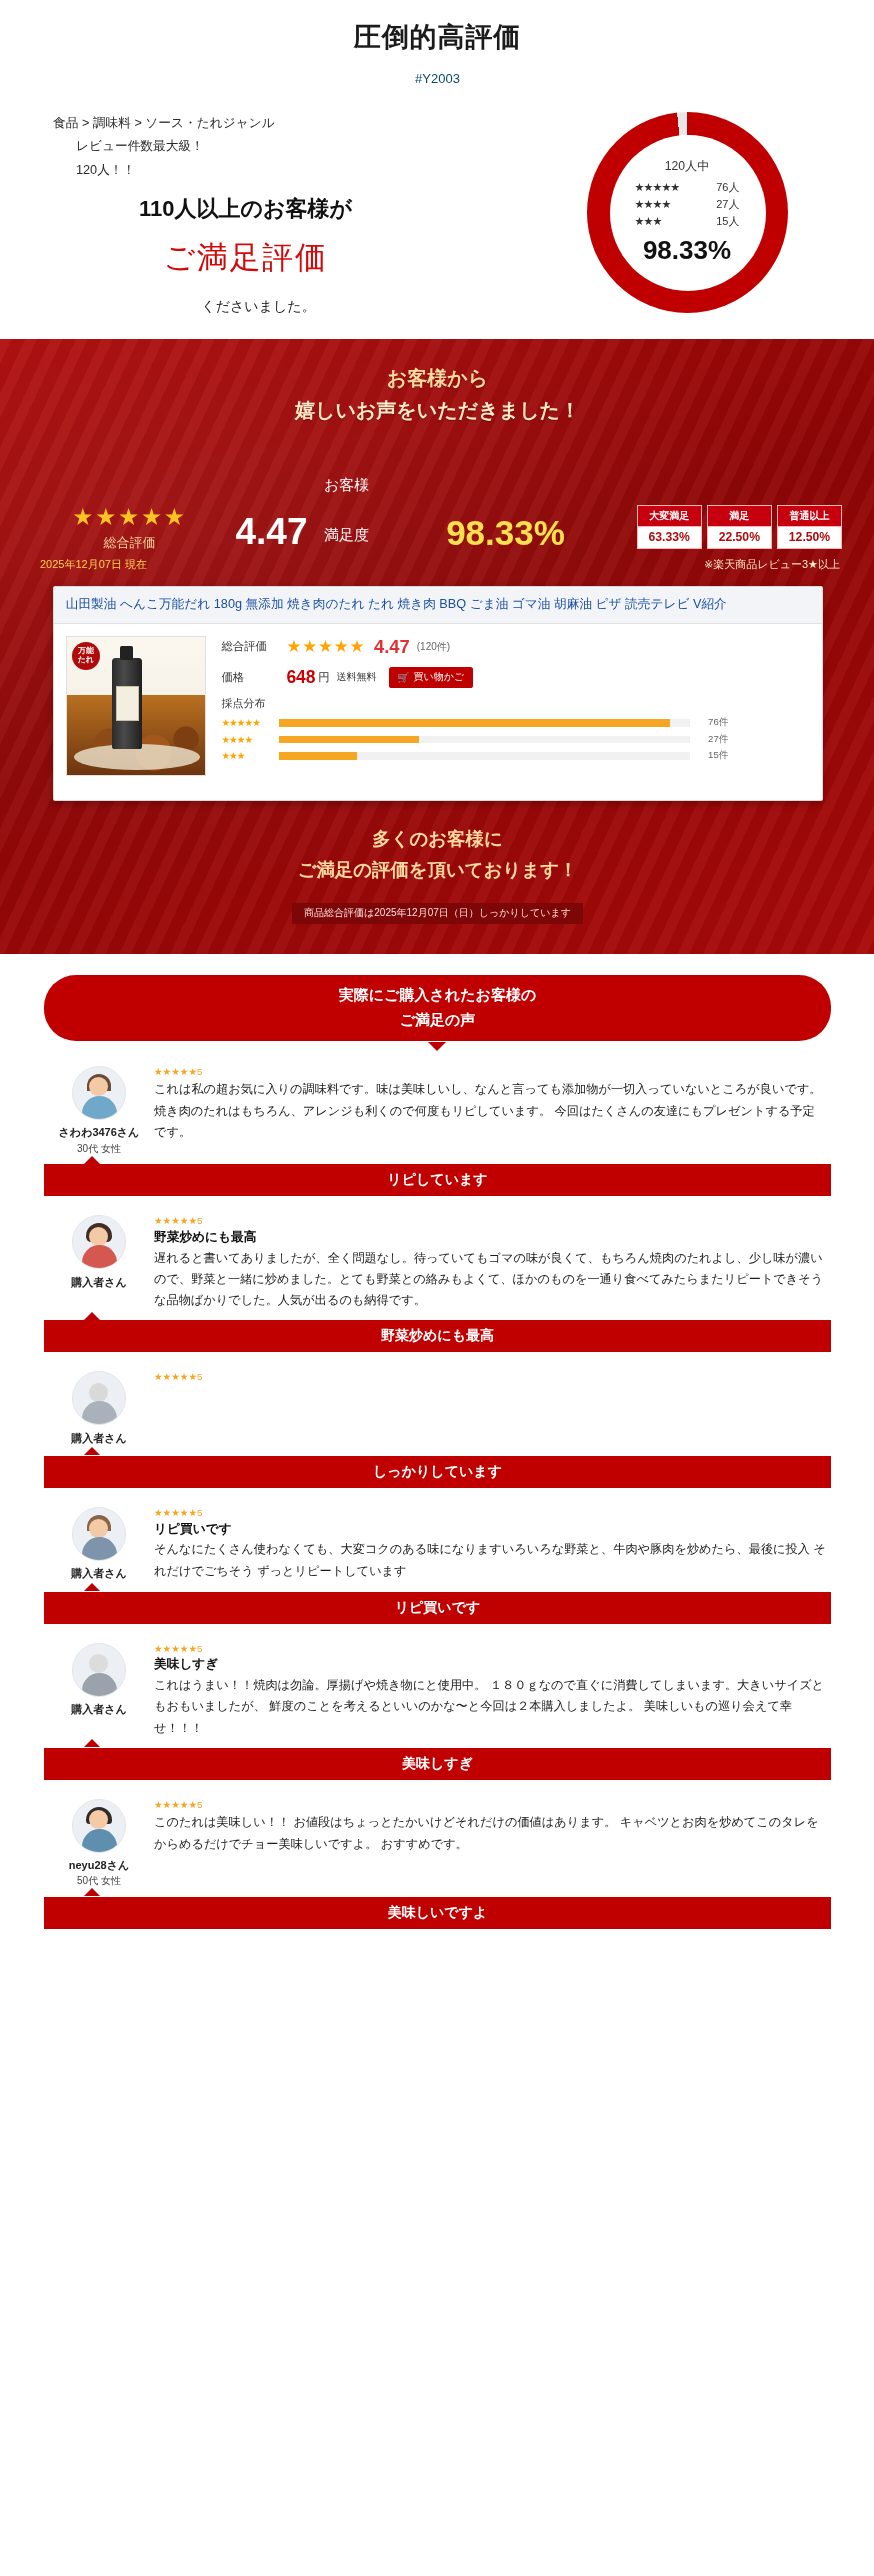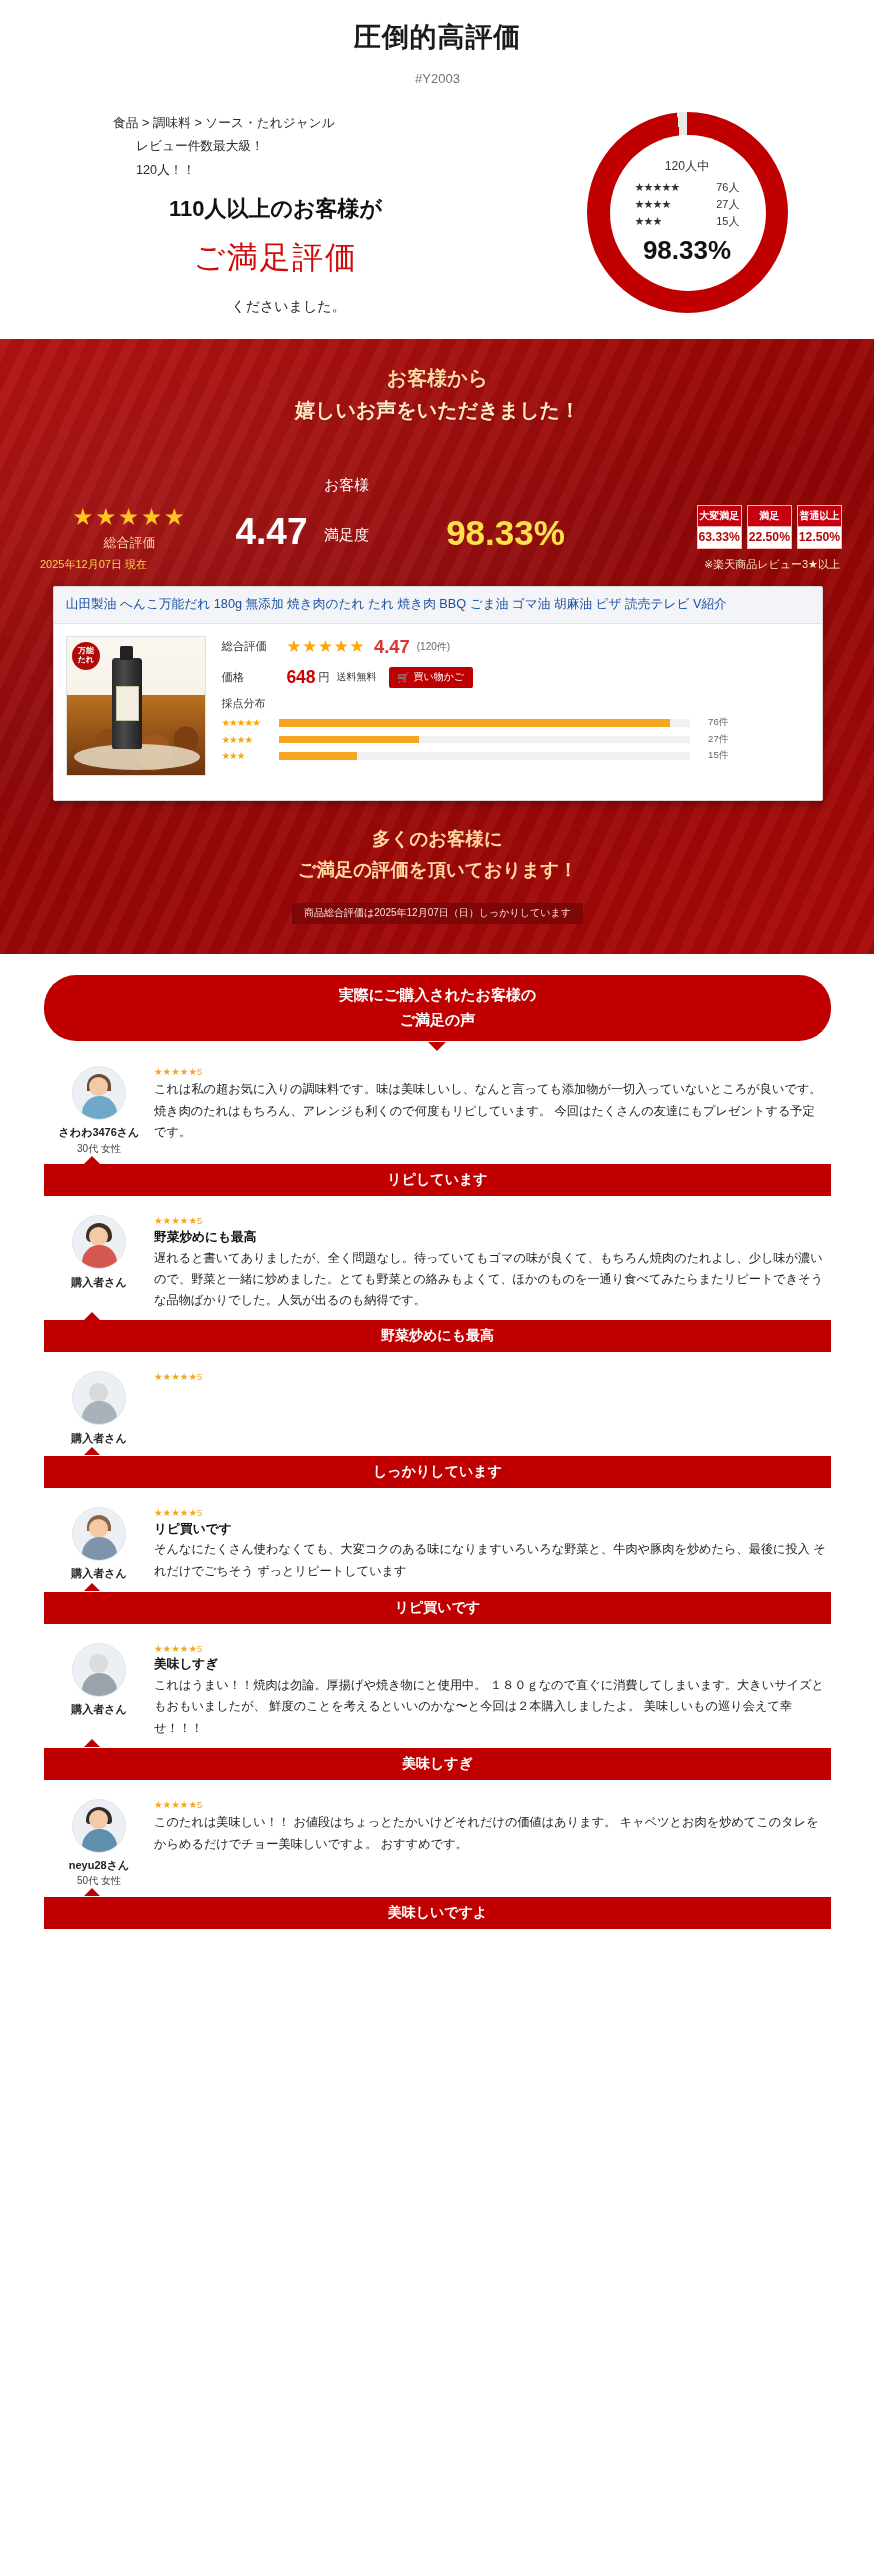--- a/index.html
+++ b/index.html
@@ -12,24 +12,24 @@
   }
   .page { width:875px; position:relative; }
 
   
   .sec-head { background:#fff; padding:19px 0 23px; }
   .sec-head h1 {
     margin:0; text-align:center; font-size:27px; font-weight:bold;
     letter-spacing:0.9px; color:#1b1b1b;
   }
   .sec-head .code {
-    text-align:center; font-size:13px; color:#737373; margin-top:15.7px;
+    text-align:center; font-size:13px; color:#0c4a6e; margin-top:15.7px;
   }
   .head-body { display:flex; margin-top:26px; align-items:flex-start; }
-  .head-left { width:499px; padding-left:113px; }
+  .head-left { width:499px; padding-left:53px; }
   .head-left .crumb { font-size:12.7px; color:#2a2a2a; line-height:1.85; }
   .head-left .crumb .l2 { padding-left:23px; display:block; }
   .head-left .big {
     font-size:22px; font-weight:bold; margin-top:12.2px; color:#111;
     letter-spacing:0px; text-align:center; padding-right:61px;
   }
   .head-left .red {
     color:#cf0a0a; font-size:31px; font-weight:normal; margin-top:12.2px;
     text-align:center; padding-right:61px; letter-spacing:1.7px;
   }
@@ -84,21 +84,21 @@
   .stat-col1 .stars { font-size:23.6px; color:#ffc421; letter-spacing:1.7px; }
   .stat-col1 .lbl { font-size:13px; color:#ffd9a0; margin-top:2.6px; }
   .stat-col2 { width:105px; text-align:center; padding-bottom:1.7px; }
   .stat-col2 .v { font-size:37px; font-weight:bold; color:#fff; line-height:1; }
   .stat-col3 { width:105px; padding-bottom:7px; }
   .stat-col3 .t1 { font-size:15px; color:#fff; line-height:1.35;margin-top:30px; }
   .stat-col4 { width:153px; text-align:center; padding-bottom:1.7px; }
   .stat-col4 .v { font-size:35px; font-weight:bold; color:#ffe14d; line-height:1; }
 
   .stat-boxes { display:flex; gap:5.2px; margin-left:auto; padding-bottom:3.5px; }
-  .sbox { width:45px; text-align:center; }
+  .sbox { width:65px; text-align:center; }
   .sbox .hd {
     background:#c7000f; color:#fff; font-size:10px; padding:2.6px 0;
     border:0.9px solid #ffb3b3; font-weight:bold;
   }
   .sbox .vl {
     background:#fff; color:#b00b0b; font-size:12.2px; font-weight:bold;
     padding:3.5px 0; border:0.9px solid #ffb3b3; border-top:none;
   }
 
   .stat-sub {

